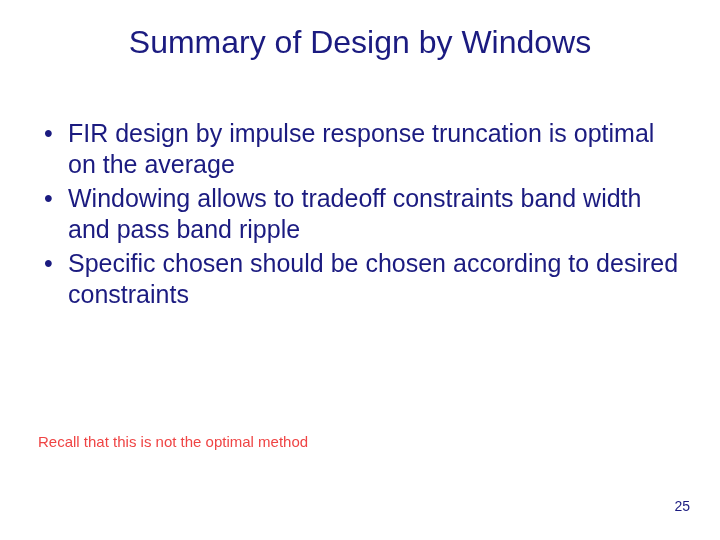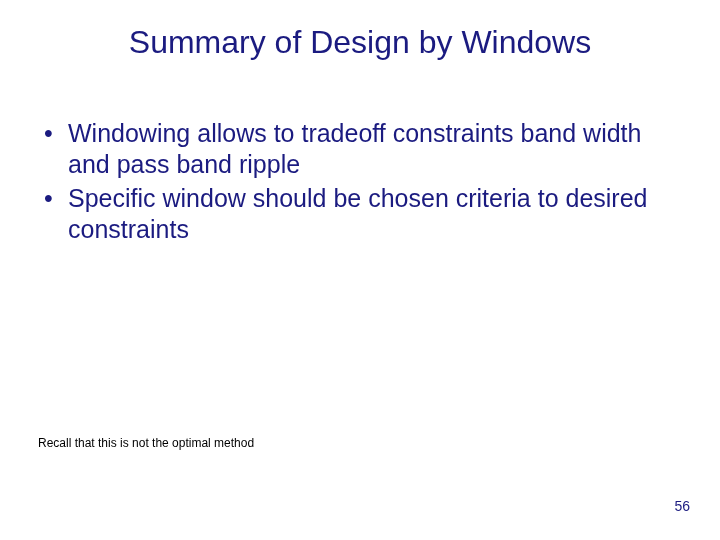--- a/index.html
+++ b/index.html
@@ -53,42 +53,43 @@
     position: absolute;
     left: 6px;
     top: 0;
     font-size: 25px;
     color: #1b1b80;
   }
   .footnote {
     position: absolute;
     left: 38px;
     bottom: 90px;
-    font-size: 12px;
-    color: #000000;
+    font-size: 15px;
+    color: #ef4444;
   }
   .page-number {
     position: absolute;
     right: 30px;
     bottom: 26px;
     font-size: 14px;
     color: #1b1b80;
   }
 </style>
 </head>
 <body>
 
 <div class="slide">
 
   <div class="title">Summary of Design by Windows</div>
 
   <div class="body">
     <ul class="bullets">
+      <li>FIR design by impulse response truncation is optimal on the average</li>
       <li>Windowing allows to tradeoff constraints band width and pass band ripple</li>
-      <li>Specific window should be chosen criteria to desired constraints</li>
+      <li>Specific chosen should be chosen according to desired constraints</li>
     </ul>
   </div>
 
   <div class="footnote">Recall that this is not the optimal method</div>
 
-  <div class="page-number">56</div>
+  <div class="page-number">25</div>
 
 </div>
 
 </body></html>

